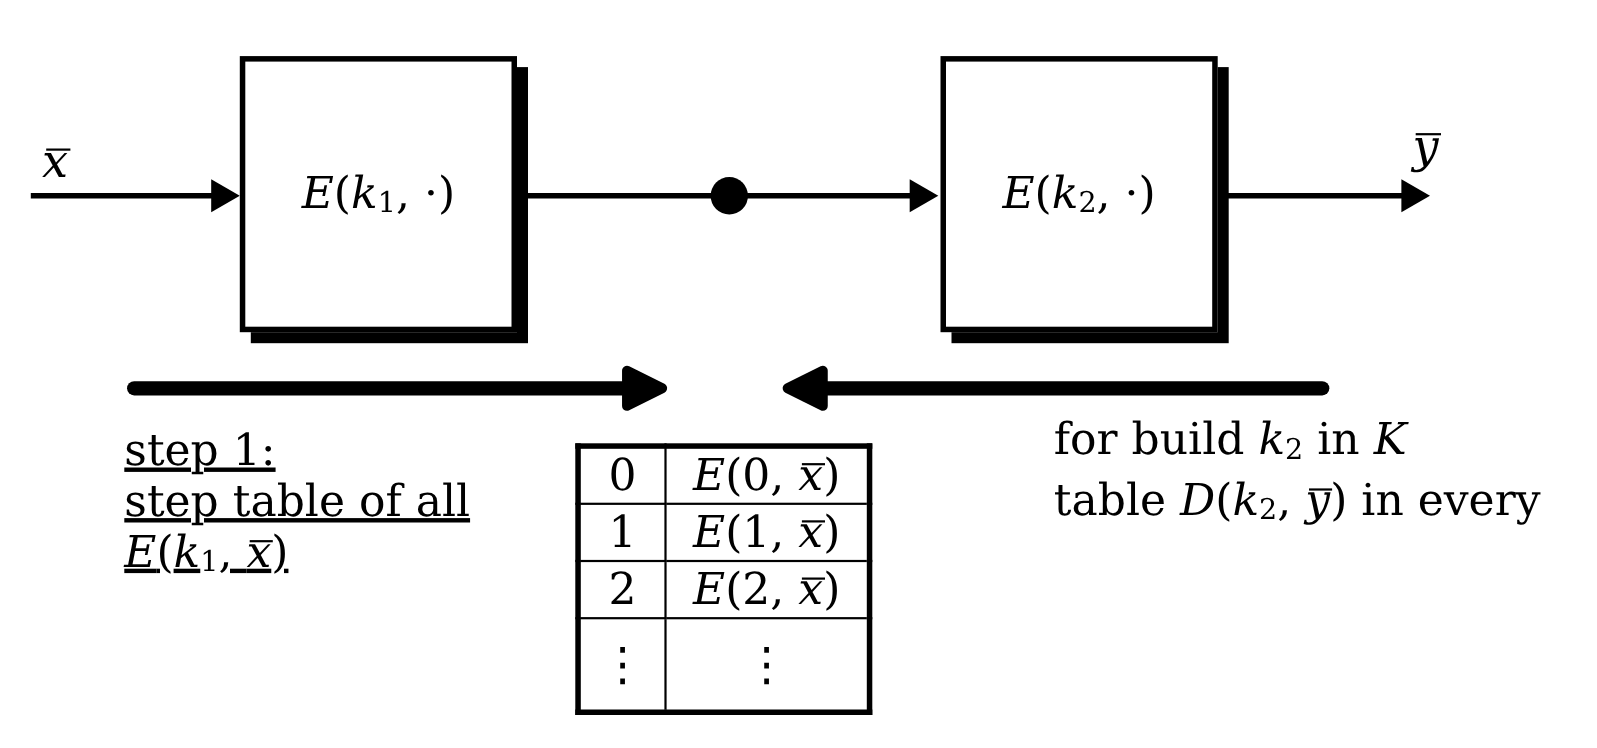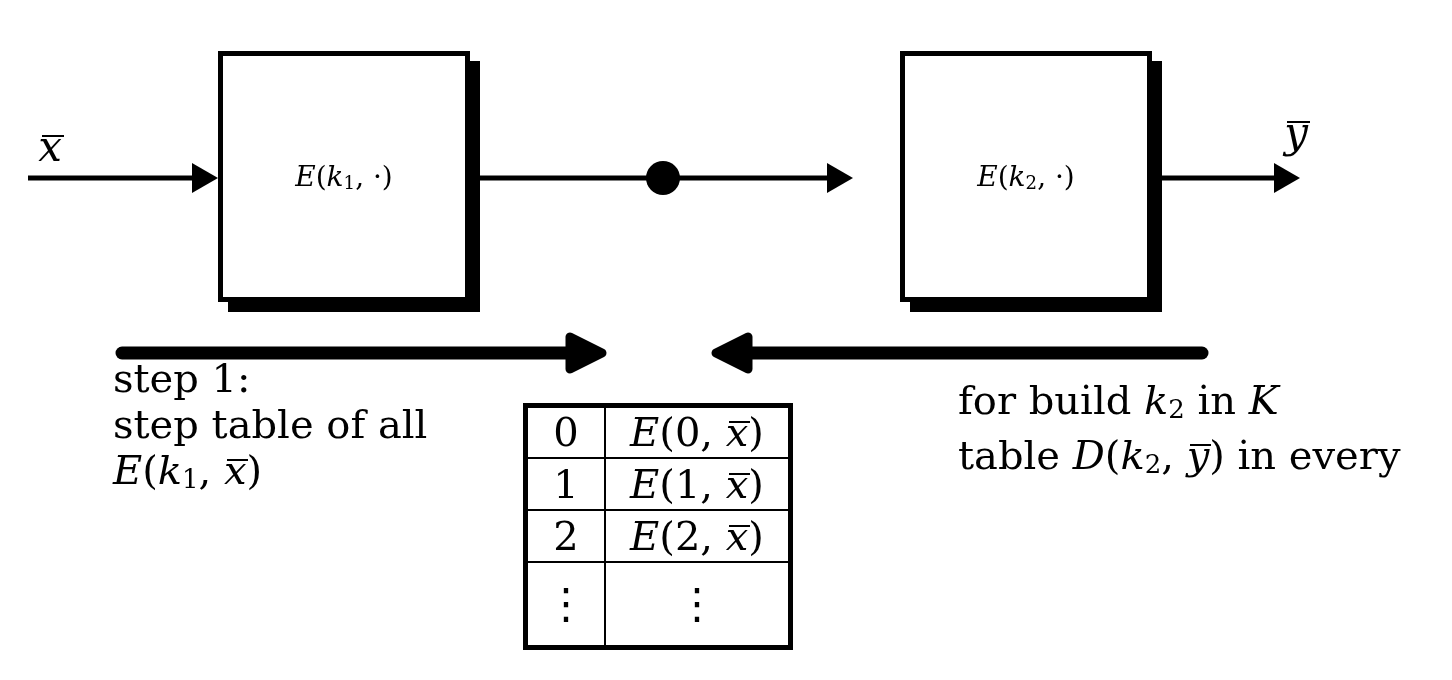--- a/index.html
+++ b/index.html
@@ -9,22 +9,22 @@
     overflow:hidden;
   }
   svg.lines { position:absolute; left:0; top:0; z-index:1; }
 
   .encbox {
     position:absolute; top:51px; width:252px; height:251px; box-sizing:border-box;
     border:5px solid #000; background:#fff; box-shadow:10px 10px 0 0 #000;
     display:flex; align-items:center; justify-content:center; z-index:2;
   }
   #box1 { left:218px; }
-  #box2 { left:900px; }
-  .boxlabel { font-size:28px; white-space:nowrap; }
+  #box2 { left:855px; }
+  .boxlabel { font-size:40px; white-space:nowrap; }
 
   .mi  { font-style:italic; }
   .mr  { font-style:normal; }
   .mcal{ font-style:italic; }
   .msub{ font-size:65%; font-style:normal; vertical-align:-0.16em; }
 
   .bar { position:relative; font-style:italic; }
   .bar::after {
     content:""; position:absolute; left:0.08em; right:-0.04em; top:0.30em;
     border-top:0.07em solid #000;
@@ -34,21 +34,21 @@
     position:absolute; font-size:42px; font-style:italic;
     width:60px; text-align:center; z-index:2;
   }
   #in-label  { left:20px;  top:122px; }
   #out-label { left:1266px; top:108px; }
 
   .caption {
     position:absolute; font-size:40px; line-height:46px;
     white-space:nowrap; z-index:2;
   }
-  #step1-caption { left:113px; top:355px; }
+  #step1-caption { left:113px; top:387px;text-decoration:underline; }
   #step2-caption { left:958px; top:377px; }
 
   table.ktable {
     position:absolute; left:523px; top:403px; z-index:3;
     border-collapse:collapse; background:#fff;
     border:5px solid #000; font-size:40px;
   }
   table.ktable td {
     border:2.5px solid #000; text-align:center; vertical-align:middle; padding:0;
   }

